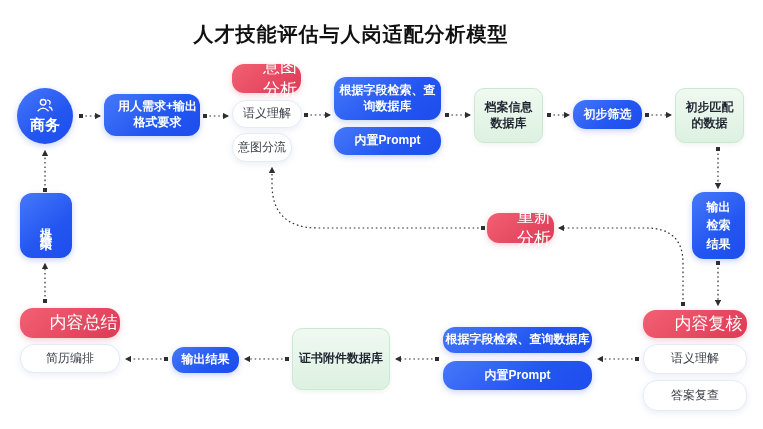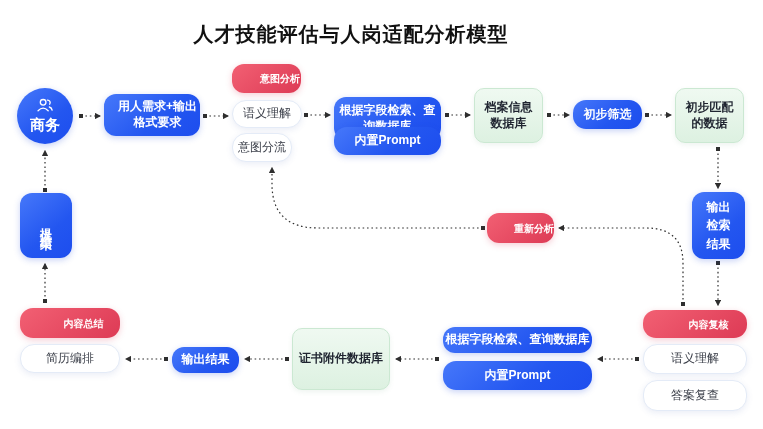--- a/index.html
+++ b/index.html
@@ -15,21 +15,21 @@
     position:absolute;display:flex;flex-direction:column;align-items:center;justify-content:center;
     text-align:center;box-sizing:border-box;line-height:1.3;
   }
   .blue{
     background:linear-gradient(140deg,#4678fa 0%,#2356f0 60%,#1d4dee 100%);
     color:#fff;font-weight:bold;font-size:12px;
     box-shadow:0 2px 6px rgba(40,80,220,.25);
   }
   .red{
     background:linear-gradient(140deg,#f26073 0%,#dd3a55 100%);
-    color:#fff;font-weight:bold;font-size:10px;
+    color:#fff;font-weight:normal;font-size:17px;
     box-shadow:0 2px 6px rgba(220,60,90,.25);
     padding-left:27px;
   }
   .green{
     background:linear-gradient(180deg,#eff9f1 0%,#ddf1e1 100%);
     border:1px solid #cbe8d2;color:#1f2430;font-weight:bold;font-size:12px;
     box-shadow:0 2px 5px rgba(90,150,110,.10);
     text-align:center;
   }
   .white{
@@ -98,21 +98,21 @@
   <div class="node red r12" style="left:232px;top:64px;width:69px;height:29px;">
     <span>意图分析</span>
   </div>
   <div class="node white r9" style="left:232px;top:100px;width:70px;height:28px;">
     <span>语义理解</span>
   </div>
   <div class="node white r9" style="left:232px;top:133px;width:60px;height:29px;">
     <span>意图分流</span>
   </div>
 
-  <div class="node blue r12 lines" style="left:334px;top:77px;width:107px;height:43px;margin-top:20px;">
+  <div class="node blue r12 lines" style="left:334px;top:77px;width:107px;height:43px;">
     <span>根据字段检索、查</span>
     <span>询数据库</span>
   </div>
   <div class="node blue r13" style="left:334px;top:127px;width:107px;height:28px;">
     <span>内置Prompt</span>
   </div>
 
   <div class="node green r10 lines" style="left:474px;top:88px;width:69px;height:55px;">
     <span>档案信息</span>
     <span>数据库</span>

